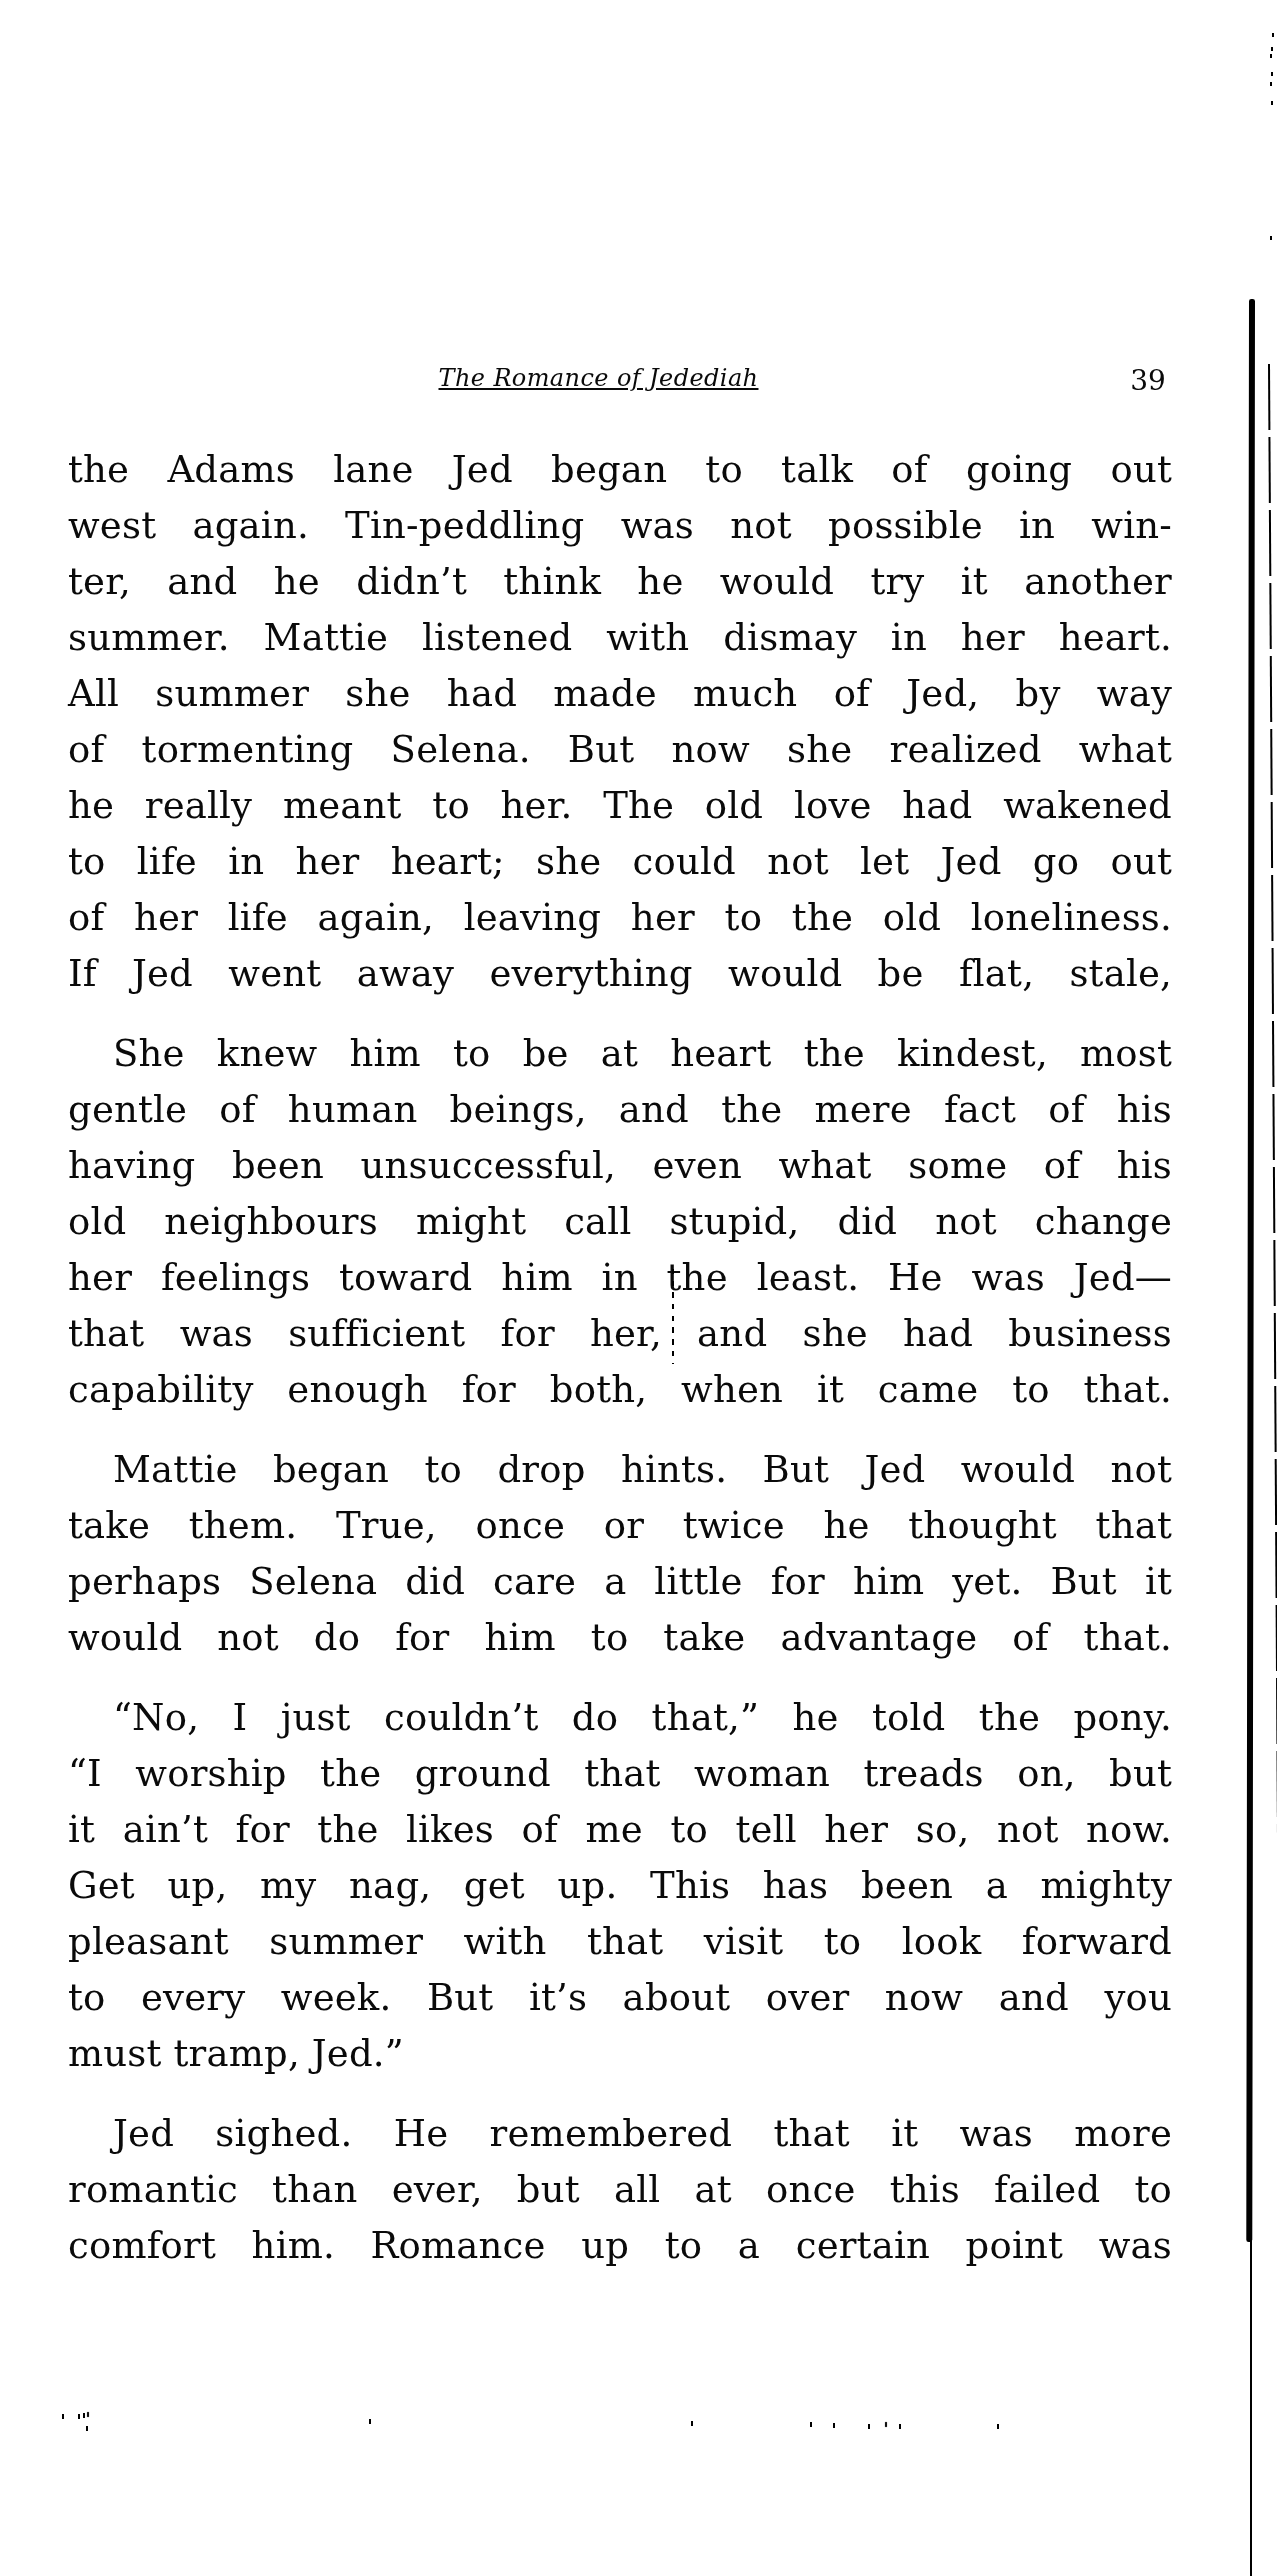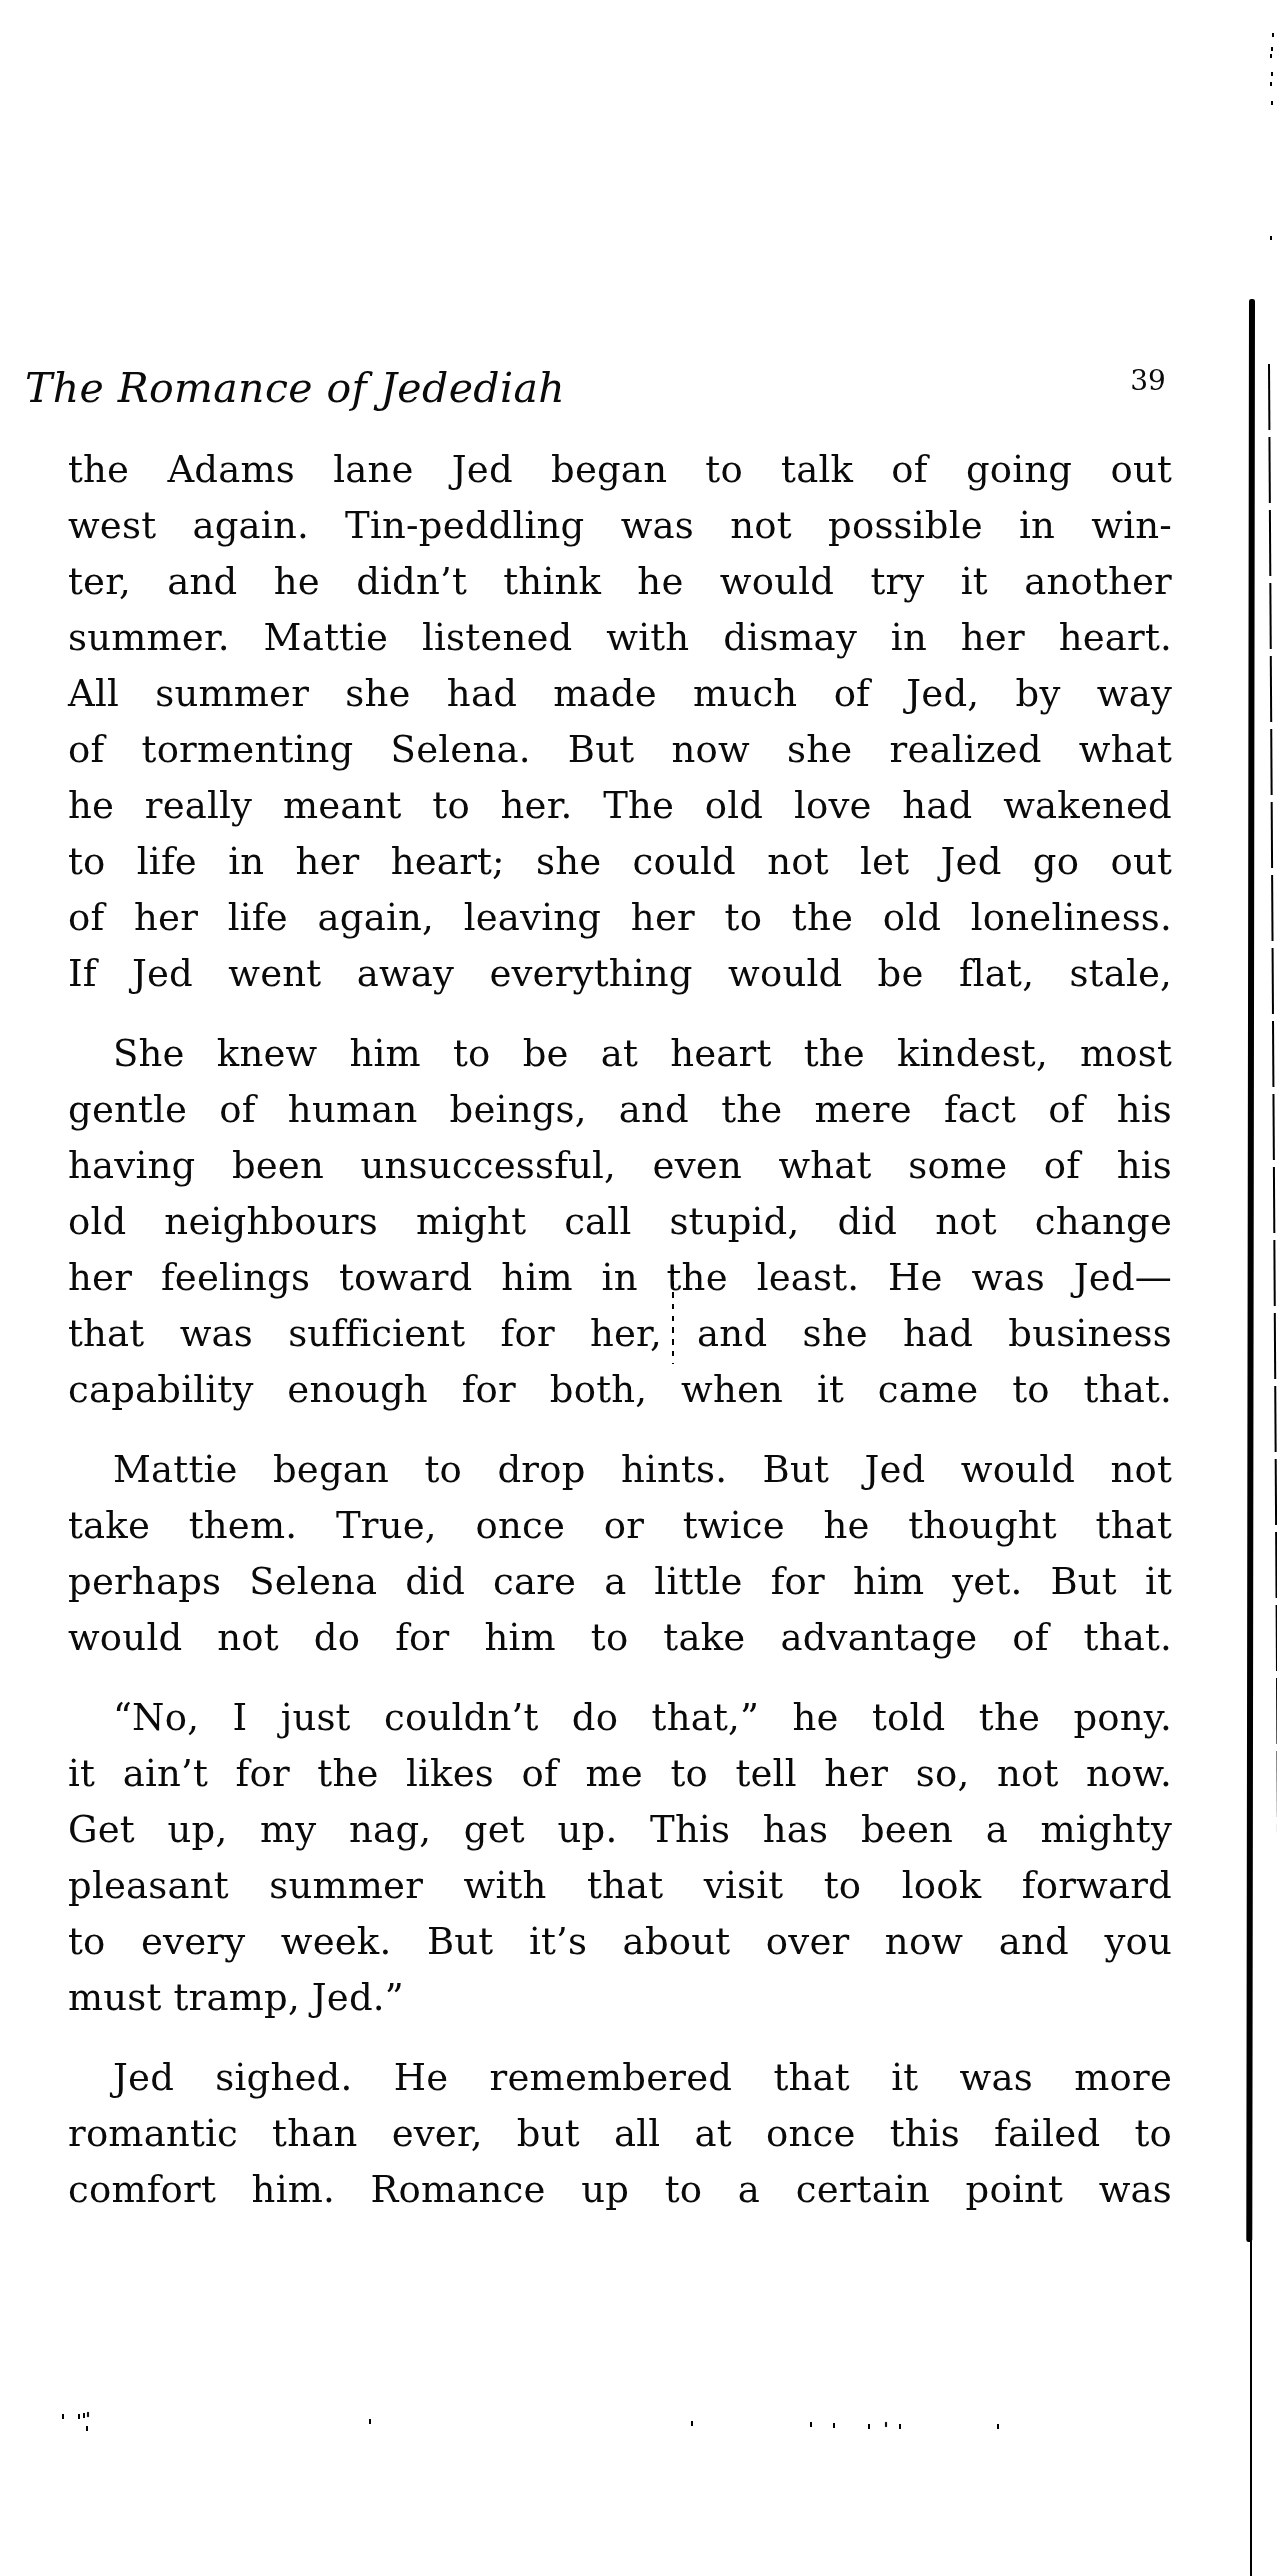--- a/index.html
+++ b/index.html
@@ -21,24 +21,26 @@
     position: absolute;
     left: 68px;
     top: 364px;
     width: 1104px;
     height: 54px;
   }
   #header .title {
     position: absolute;
     left: -43px;
     right: 0;
+    text-align: center;
     font-style: italic;
-    font-size: 41px;
+    font-size: 24px;
     letter-spacing: 0.4px;
     white-space: nowrap;
+    text-decoration: underline;
   }
   #header .pagenum {
     position: absolute;
     right: 6.2px;
     top: 0;
     font-size: 28px;
     font-style: normal;
   }
   
   #bodytext {
@@ -136,20 +138,21 @@
     <div class="ln">having been unsuccessful, even what some of his</div>
     <div class="ln">old neighbours might call stupid, did not change</div>
     <div class="ln">her feelings toward him in the least. He was Jed—</div>
     <div class="ln">that was sufficient for her, and she had business</div>
     <div class="ln">capability enough for both, when it came to that.</div>
     <div class="ln ind">Mattie began to drop hints. But Jed would not</div>
     <div class="ln">take them. True, once or twice he thought that</div>
     <div class="ln">perhaps Selena did care a little for him yet. But it</div>
     <div class="ln">would not do for him to take advantage of that.</div>
     <div class="ln ind">“No, I just couldn’t do that,” he told the pony.</div>
+    <div class="ln">“I worship the ground that woman treads on, but</div>
     <div class="ln">it ain’t for the likes of me to tell her so, not now.</div>
     <div class="ln">Get up, my nag, get up. This has been a mighty</div>
     <div class="ln">pleasant summer with that visit to look forward</div>
     <div class="ln">to every week. But it’s about over now and you</div>
     <div class="ln nj">must tramp, Jed.”</div>
     <div class="ln ind">Jed sighed. He remembered that it was more</div>
     <div class="ln">romantic than ever, but all at once this failed to</div>
     <div class="ln">comfort him. Romance up to a certain point was</div>
   </div>
 

